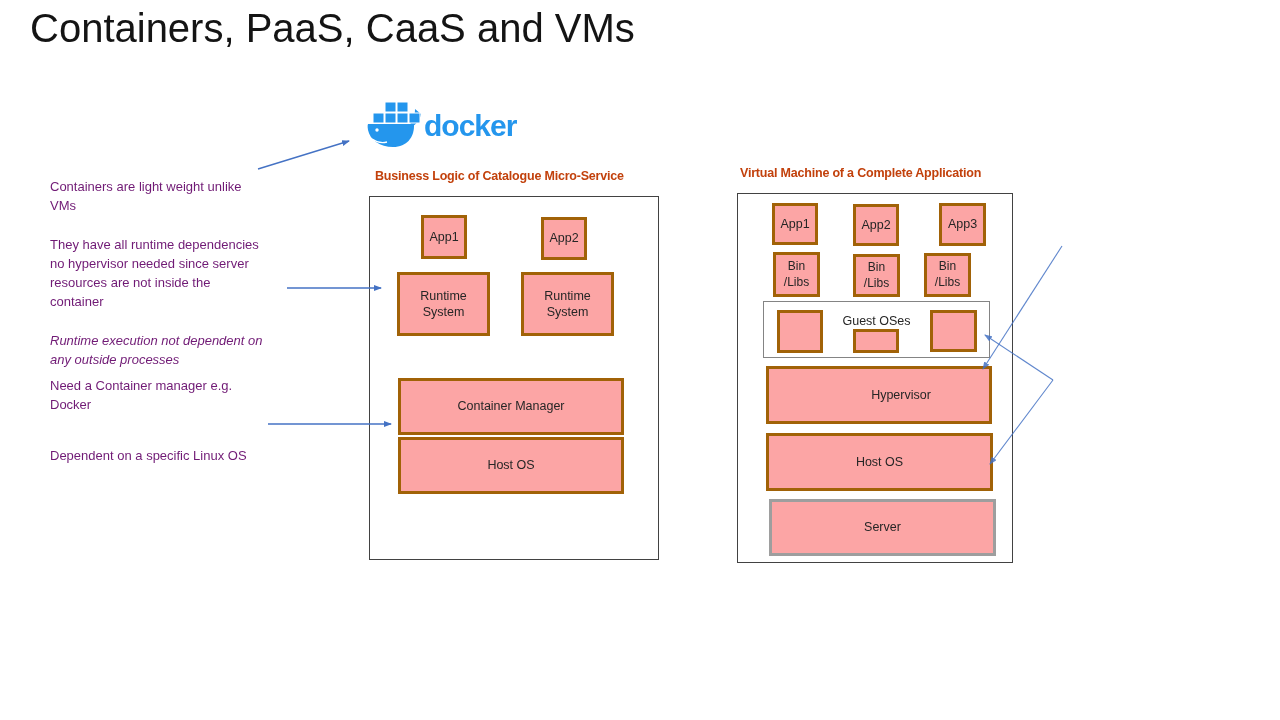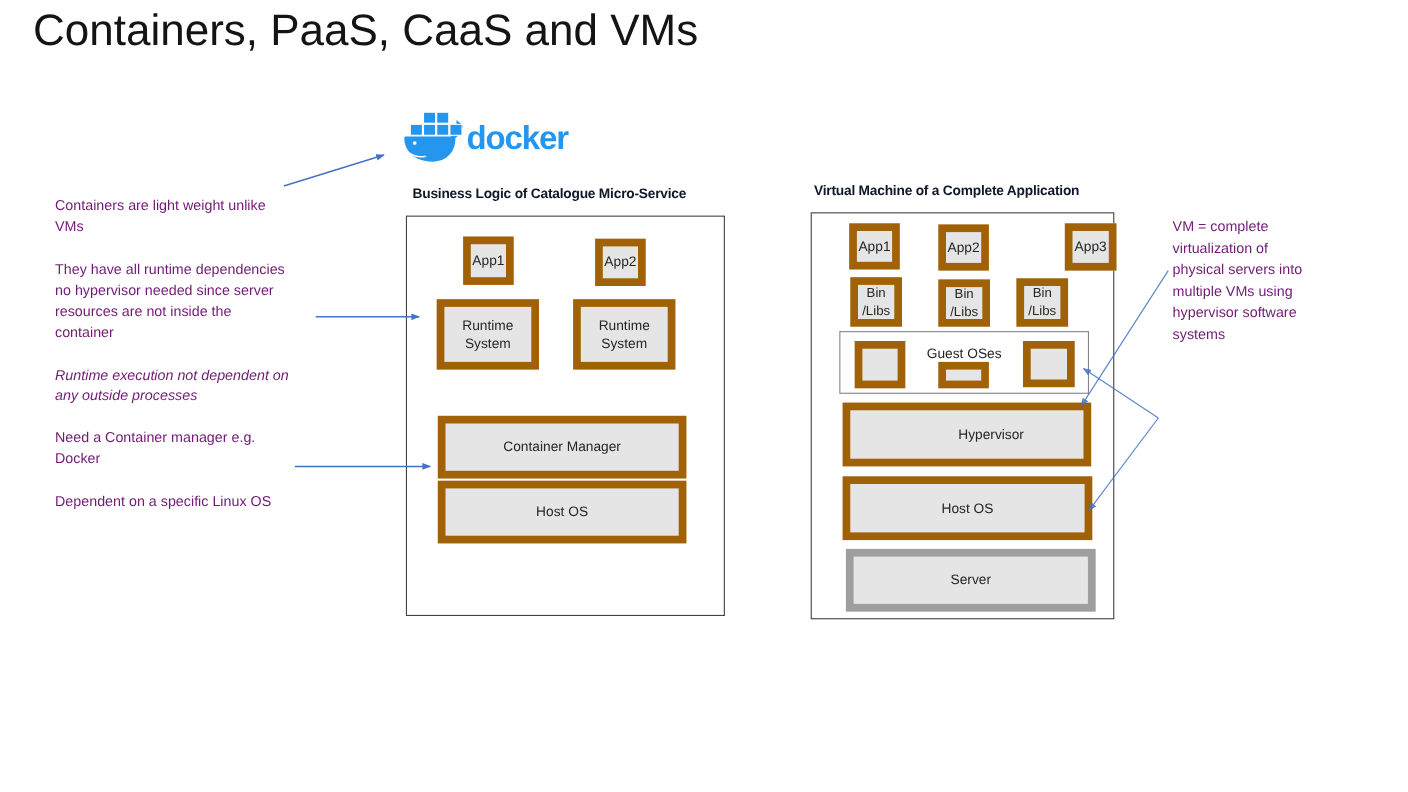--- a/index.html
+++ b/index.html
@@ -1,22 +1,22 @@
 <!DOCTYPE html>
 <html><head>
 <meta charset="utf-8">
 <style>
   html,body{margin:0;padding:0;background:#fff;}
   .slide{position:relative;width:1280px;height:720px;background:#ffffff;overflow:hidden;
          font-family:"Liberation Sans",sans-serif;color:#262626;}
   .title{position:absolute;left:30px;top:6px;font-size:40px;font-weight:400;color:#141414;
          letter-spacing:0px;}
   .note{position:absolute;font-size:13px;line-height:19px;color:#701a75;white-space:pre-line;}
-  .heading{position:absolute;font-size:12.5px;font-weight:bold;color:#0f172a;letter-spacing:-0.2px;}
-  .box{position:absolute;border:7px solid #a16207;background:#e5e5e5;display:flex;align-items:center;
+  .heading{position:absolute;font-size:12.5px;font-weight:bold;color:#c2410c;letter-spacing:-0.2px;}
+  .box{position:absolute;border:3px solid #a16207;background:#fca5a5;display:flex;align-items:center;
        justify-content:center;text-align:center;font-size:12.5px;line-height:1.3;color:#262626;
        white-space:pre-line;box-sizing:border-box;}
   .outer{border:1px solid #424242;background:transparent;}
   .binlibs{font-size:12px;}
   .guest-band{position:absolute;border:1px solid #848484;background:#fff;box-sizing:border-box;}
   .guest-label{position:absolute;left:0;right:0;top:12px;text-align:center;font-size:12.5px;color:#262626;}
   .lightborder{border-color:#9e9e9e;}
   .arrows{position:absolute;left:0;top:0;z-index:6;pointer-events:none;}
   .dockerlogo{position:absolute;left:366px;top:99px;width:150px;height:52px;}
   .docker-word{position:absolute;left:58px;top:10px;font-size:30px;font-weight:bold;color:#2496ED;
@@ -51,47 +51,41 @@
   </div>
 
   <div class="note" style="left:50px;top:177px;width:250px;">Containers are light weight unlike
 VMs</div>
   <div class="note" style="left:50px;top:235px;width:250px;">They have all runtime dependencies
 no hypervisor needed since server
 resources are not inside the
 container</div>
   <div class="note" style="left:50px;top:331px;width:260px;font-style:italic;">Runtime execution not dependent on
 any outside processes</div>
-  <div class="note" style="left:50px;top:388px;width:250px;">Need a Container manager e.g.
+  <div class="note" style="left:50px;top:376px;width:250px;">Need a Container manager e.g.
 Docker</div>
   <div class="note" style="left:50px;top:446px;width:260px;">Dependent on a specific Linux OS</div>
 
-  <div class="note" style="left:1066px;top:196px;width:160px;line-height:19.5px;">VM = complete
-virtualization of
-physical servers into
-multiple VMs using
-hypervisor software
-systems</div>
 
   <div class="heading" style="left:375px;top:169px;">Business Logic of Catalogue Micro-Service</div>
   <div class="box outer" style="left:369px;top:196px;width:290px;height:364px;"></div>
   <div class="box" style="left:421px;top:215px;width:46px;height:44px;">App1</div>
   <div class="box" style="left:541px;top:217px;width:46px;height:43px;">App2</div>
   <div class="box" style="left:397px;top:272px;width:93px;height:64px;">Runtime
 System</div>
   <div class="box" style="left:521px;top:272px;width:93px;height:64px;">Runtime
 System</div>
   <div class="box" style="left:398px;top:378px;width:226px;height:57px;">Container Manager</div>
   <div class="box" style="left:398px;top:437px;width:226px;height:57px;">Host OS</div>
 
   <div class="heading" style="left:740px;top:166px;">Virtual Machine of a Complete Application</div>
   <div class="box outer" style="left:737px;top:193px;width:276px;height:370px;"></div>
   <div class="box" style="left:772px;top:203px;width:46px;height:42px;">App1</div>
   <div class="box" style="left:853px;top:204px;width:46px;height:42px;">App2</div>
-  <div class="box" style="left:968px;top:203px;width:47px;height:43px;">App3</div>
+  <div class="box" style="left:939px;top:203px;width:47px;height:43px;">App3</div>
   <div class="box binlibs" style="left:773px;top:252px;width:47px;height:45px;">Bin
 /Libs</div>
   <div class="box binlibs" style="left:853px;top:254px;width:47px;height:43px;">Bin
 /Libs</div>
   <div class="box binlibs" style="left:924px;top:253px;width:47px;height:44px;">Bin
 /Libs</div>
 
   <div class="guest-band" style="left:763px;top:301px;width:227px;height:57px;">
     <span class="guest-label">Guest OSes</span>
   </div>

